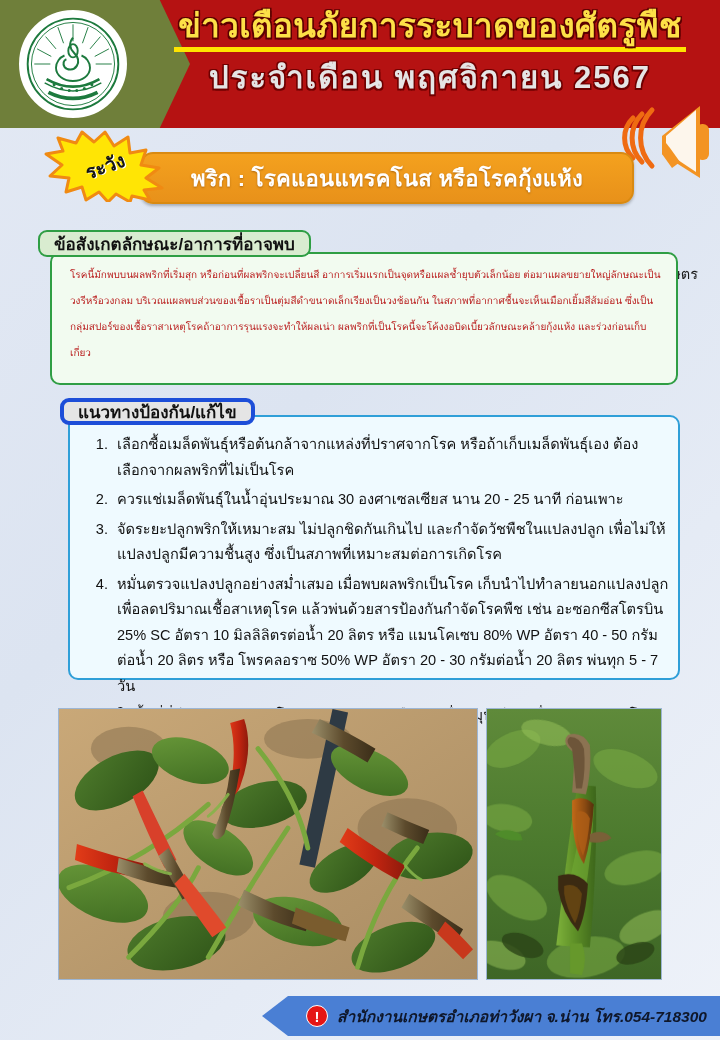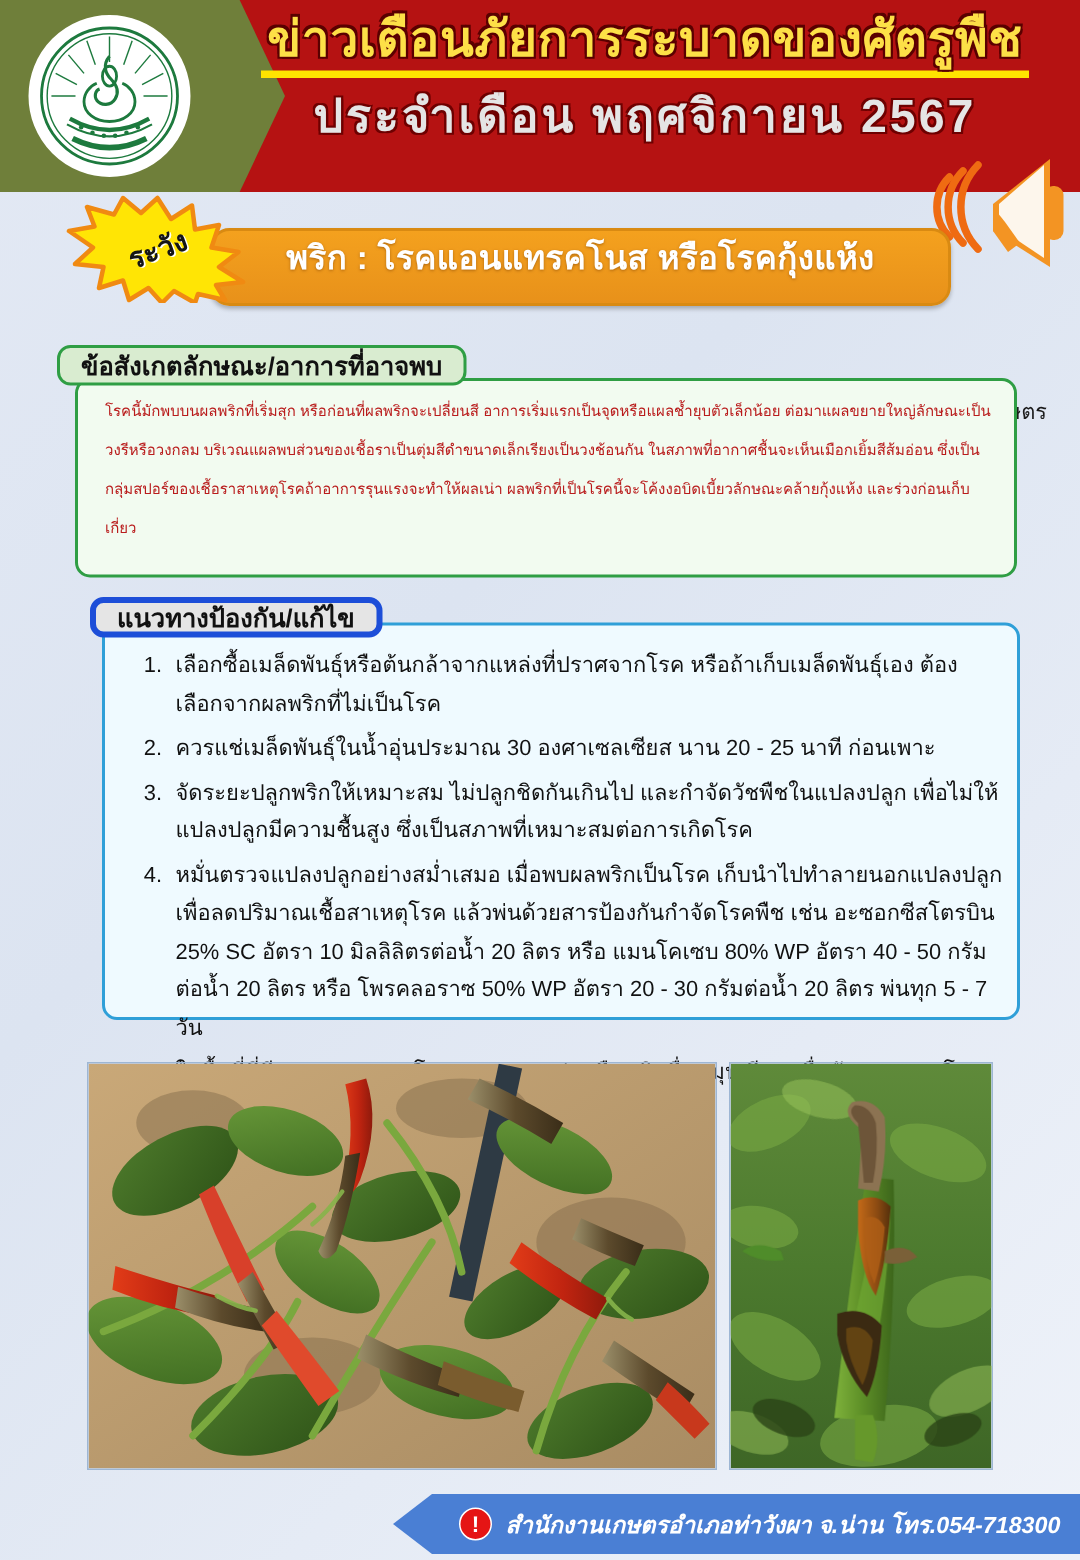--- a/index.html
+++ b/index.html
@@ -30,21 +30,21 @@
     margin-top:0;font-size:31px;font-weight:bold;color:#e5e5e5;letter-spacing:2px;
     text-shadow:-1.5px -1.5px 0 #6e0000,1.5px -1.5px 0 #6e0000,-1.5px 1.5px 0 #6e0000,1.5px 1.5px 0 #6e0000;
   }
 
   
   .megaphone{position:absolute;left:622px;top:96px;width:96px;height:96px;}
 
   
   .banner{position:absolute;left:140px;top:152px;width:490px;height:48px;
     background:linear-gradient(#f4a11e,#e8911a);border:2px solid #d98a12;border-radius:13px;
-    box-shadow:0 2px 3px rgba(0,0,0,.25);display:flex;justify-content:center;}
+    box-shadow:0 2px 3px rgba(0,0,0,.25);display:flex;align-items:center;justify-content:center;}
   .banner-text{font-size:22px;font-weight:bold;color:#ffffff;letter-spacing:.3px;
     text-shadow:0 1px 2px rgba(120,60,0,.55);}
   .starburst{position:absolute;left:42px;top:130px;width:126px;height:72px;}
   .star-label{position:absolute;left:42px;top:130px;width:126px;height:72px;
     display:flex;align-items:center;justify-content:center;
     font-size:19px;font-weight:bold;color:#151515;transform:rotate(-20deg);
     text-shadow:1px 1px 0 #ffffff;pointer-events:none;}
 
   
   .source{position:absolute;right:22px;top:214px;font-size:14.5px;color:#1b1b1b;margin-top:48px;}
@@ -71,21 +71,21 @@
   .photo-right{width:176px;height:272px;}
   .photo svg{display:block;width:100%;height:100%;}
 
   
   .footer{position:absolute;left:262px;top:996px;width:458px;height:40px;background:#4a7fd4;
     clip-path:polygon(26px 0,100% 0,100% 100%,26px 100%,0 50%);
     display:flex;align-items:center;padding-left:44px;box-sizing:border-box;}
   .footer-icon{width:22px;height:22px;border-radius:50%;background:#e51515;color:#fff;
     display:flex;align-items:center;justify-content:center;font-weight:bold;font-size:15px;
     margin-right:9px;flex:0 0 22px;border:1.5px solid #ffffff;box-sizing:border-box;}
-  .footer-text{font-size:15.5px;font-style:italic;font-weight:bold;color:#ffffff;}
+  .footer-text{font-size:15.5px;font-style:italic;font-weight:bold;color:#0f172a;}
 </style>
 </head>
 <body>
 
 <div class="page">
 
   <div class="header">
     <div class="header-green"></div>
     <div class="header-chev"></div>
 

